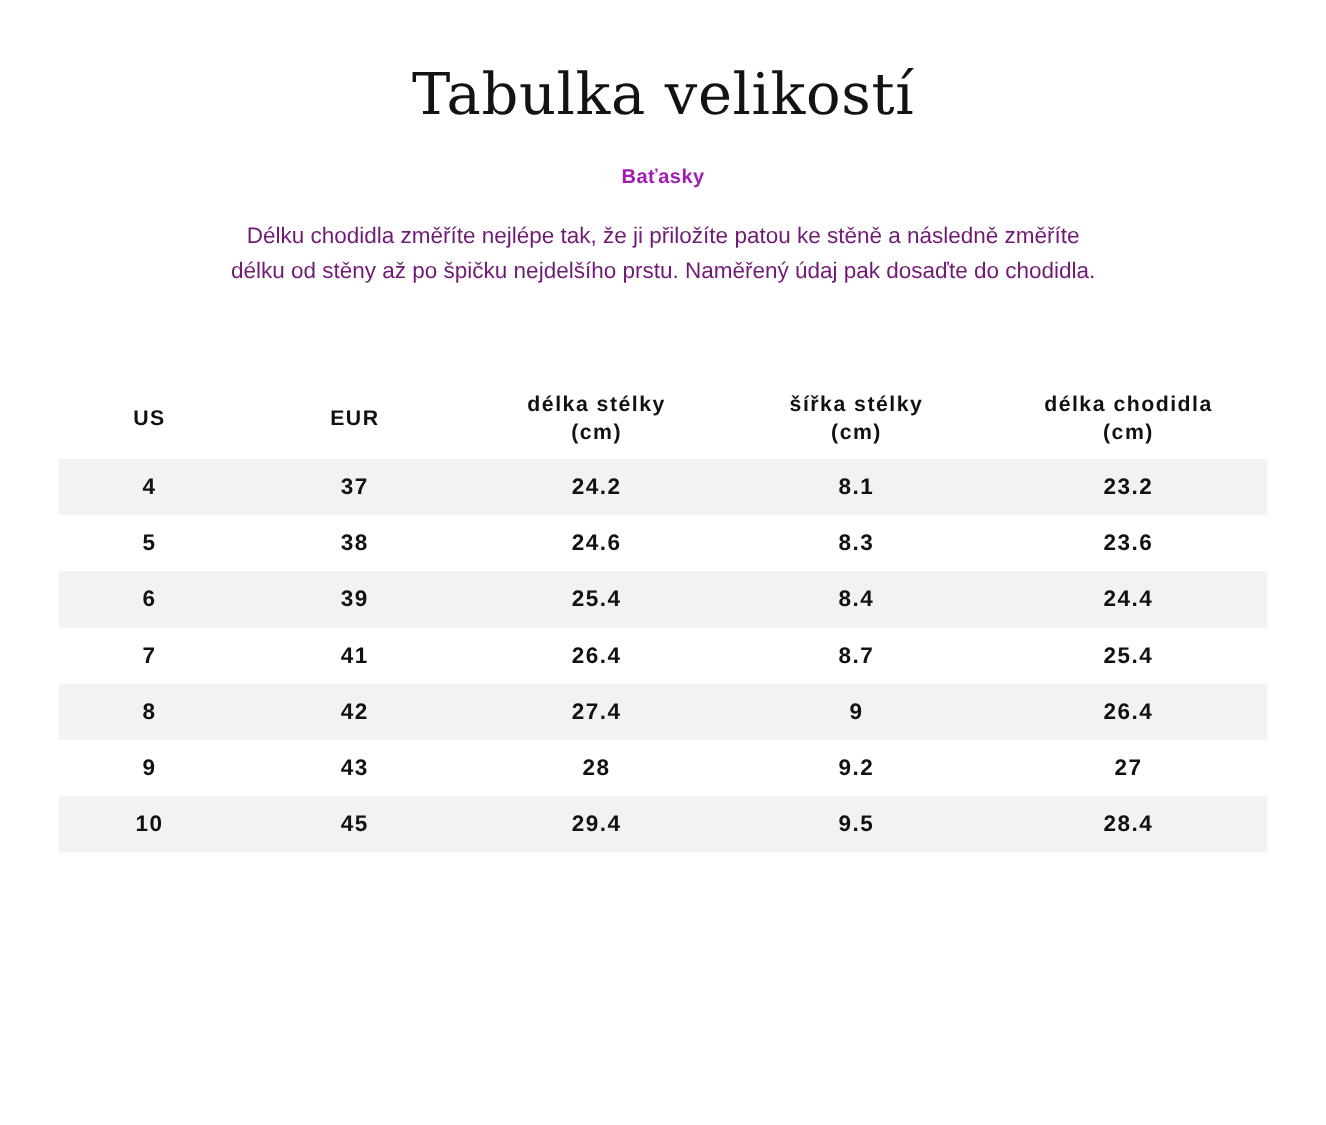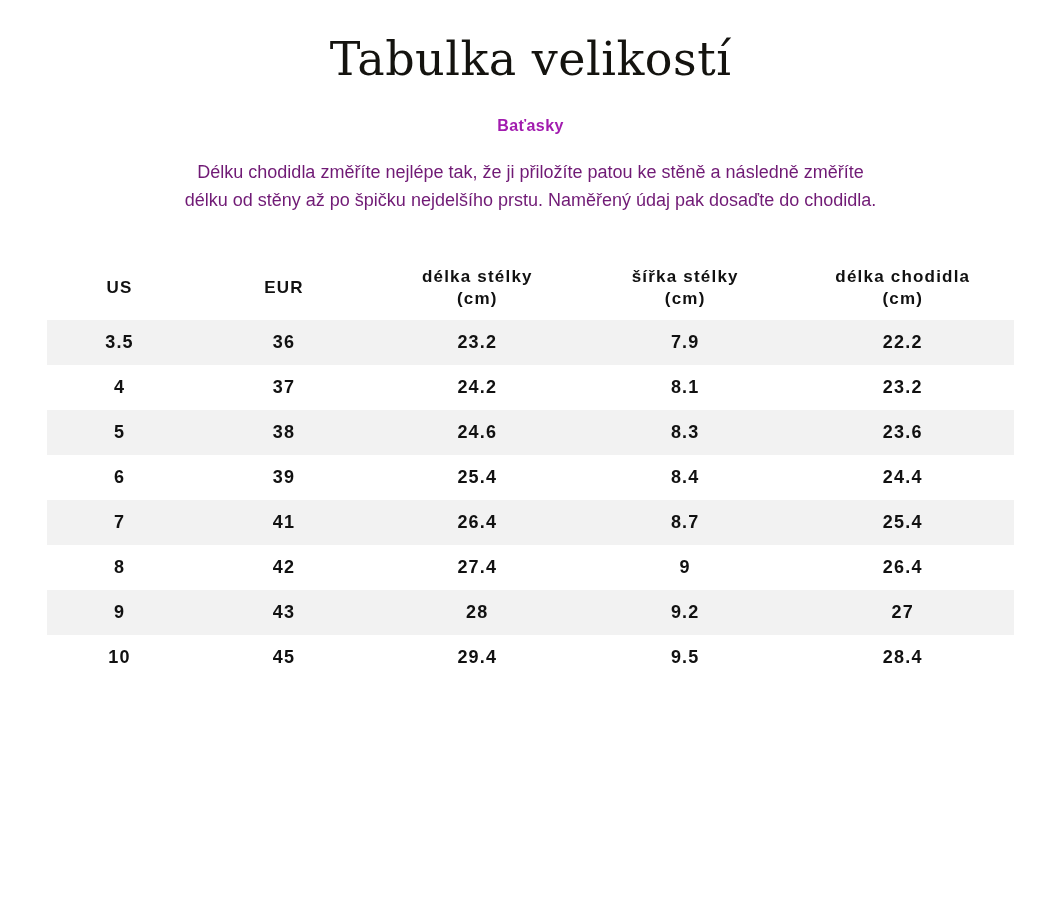--- a/index.html
+++ b/index.html
@@ -4,21 +4,21 @@
 <style>
   * { margin: 0; padding: 0; box-sizing: border-box; }
   html, body { background: #ffffff; }
   body {
     width: 1061px;
     height: 900px;
     font-family: "Liberation Sans", sans-serif;
     color: #111111;
     overflow: hidden;
   }
-  .page { padding-top: 32px; }
+  .page { padding-top: 48px; }
 
   .page-title {
     font-family: "DejaVu Serif", "Liberation Serif", serif;
     font-weight: 500;
     font-size: 46px;
     line-height: 1.2;
     text-align: center;
     color: #14130f;
     letter-spacing: 0.5px;
   }
@@ -35,21 +35,21 @@
     margin-top: 24px;
     text-align: center;
     font-size: 18px;
     line-height: 1.52;
     color: #701a75;
     font-weight: 500;
   }
   .intro span { display: block; }
 
   .table-wrap {
-    margin: 52px 47px 0 47px;
+    margin: 83px 47px 0 47px;
   }
   table.size-table {
     width: 100%;
     border-collapse: collapse;
     table-layout: fixed;
   }
   .size-table th {
     font-size: 17px;
     font-weight: bold;
     letter-spacing: 1.2px;
@@ -115,27 +115,20 @@
             <span class="th-unit">(cm)</span>
           </th>
           <th>
             <span class="th-label">délka chodidla</span>
             <span class="th-unit">(cm)</span>
           </th>
         </tr>
       </thead>
       <tbody>
           <tr>
-            <td>3.5</td>
-            <td>36</td>
-            <td>23.2</td>
-            <td>7.9</td>
-            <td>22.2</td>
-          </tr>
-          <tr>
             <td>4</td>
             <td>37</td>
             <td>24.2</td>
             <td>8.1</td>
             <td>23.2</td>
           </tr>
           <tr>
             <td>5</td>
             <td>38</td>
             <td>24.6</td>

